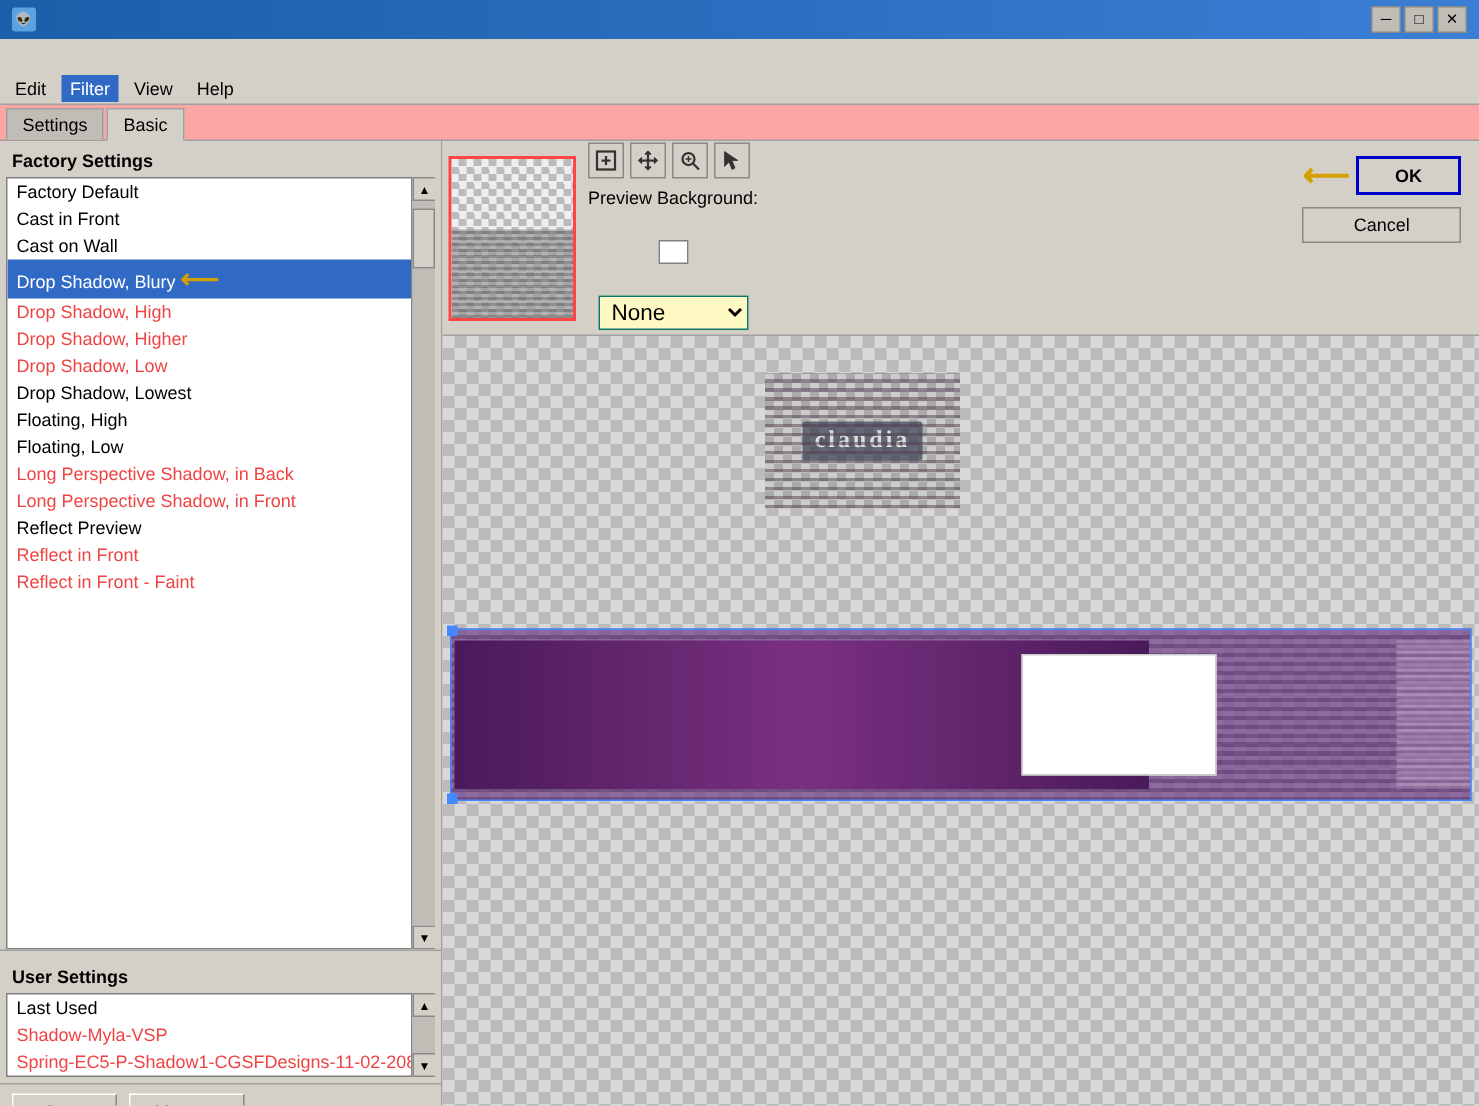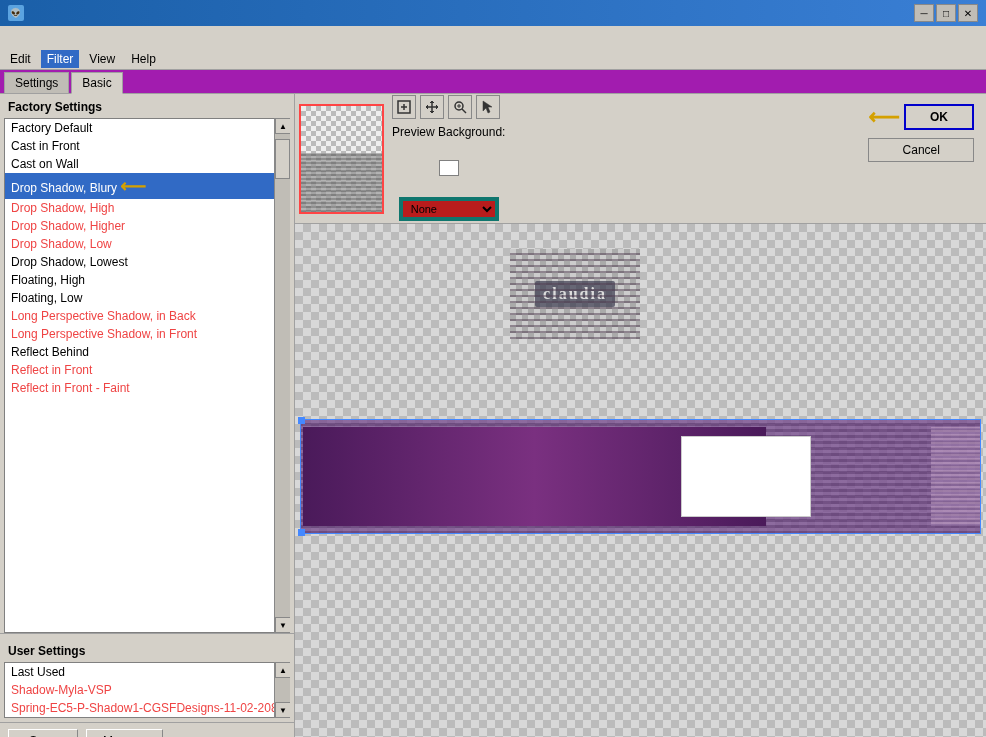--- a/index.html
+++ b/index.html
@@ -30,21 +30,21 @@
       margin-top: 22px;
     }
     .menu-item {
       padding: 2px 6px;
       cursor: pointer;
       font-size: 12px;
     }
     .menu-item.active { background: #316ac5; color: white; }
 
     .tabs-bar {
-      background: #a21caf;
+      background: #fca5a5;
       display: flex;
       padding: 2px 4px 0;
       border-bottom: 1px solid #a0a0a0;
     }
     .tab {
       padding: 3px 10px;
       border: 1px solid #a0a0a0;
       border-bottom: none;
       background: #c0bdb6;
       cursor: pointer;
@@ -177,23 +177,23 @@
 
     .bg-color-box {
       width: 20px;
       height: 16px;
       border: 1px solid #808080;
       background: white;
     }
 
     .bg-select {
       padding: 1px 4px;
-      font-size: 11px;
-      background: #b91c1c;
-      border: 4px solid #0f766e;
+      font-size: 15px;
+      background: #fef9c3;
+      border: 1px solid #0f766e;
       min-width: 100px;
     }
 
     .ok-cancel-area {
       display: flex;
       flex-direction: column;
       gap: 4px;
       margin-left: auto;
       padding-right: 8px;
       align-self: flex-start;
@@ -339,21 +339,21 @@
             <span class="gold-arrow">⟵</span>
           </div>
           <div class="list-item blue-text">Drop Shadow, High</div>
           <div class="list-item blue-text">Drop Shadow, Higher</div>
           <div class="list-item blue-text">Drop Shadow, Low</div>
           <div class="list-item">Drop Shadow, Lowest</div>
           <div class="list-item">Floating, High</div>
           <div class="list-item">Floating, Low</div>
           <div class="list-item blue-text">Long Perspective Shadow, in Back</div>
           <div class="list-item blue-text">Long Perspective Shadow, in Front</div>
-          <div class="list-item">Reflect Behind</div>
+          <div class="list-item">Reflect Preview</div>
           <div class="list-item blue-text">Reflect in Front</div>
           <div class="list-item blue-text">Reflect in Front - Faint</div>
         </div>
         <div class="scrollbar-v">
           <div class="scrollbar-btn">
               <span class="arrow-icon">▲</span>
             </div>
           <div class="scrollbar-track">
             <div class="scrollbar-thumb"></div>
           </div>

